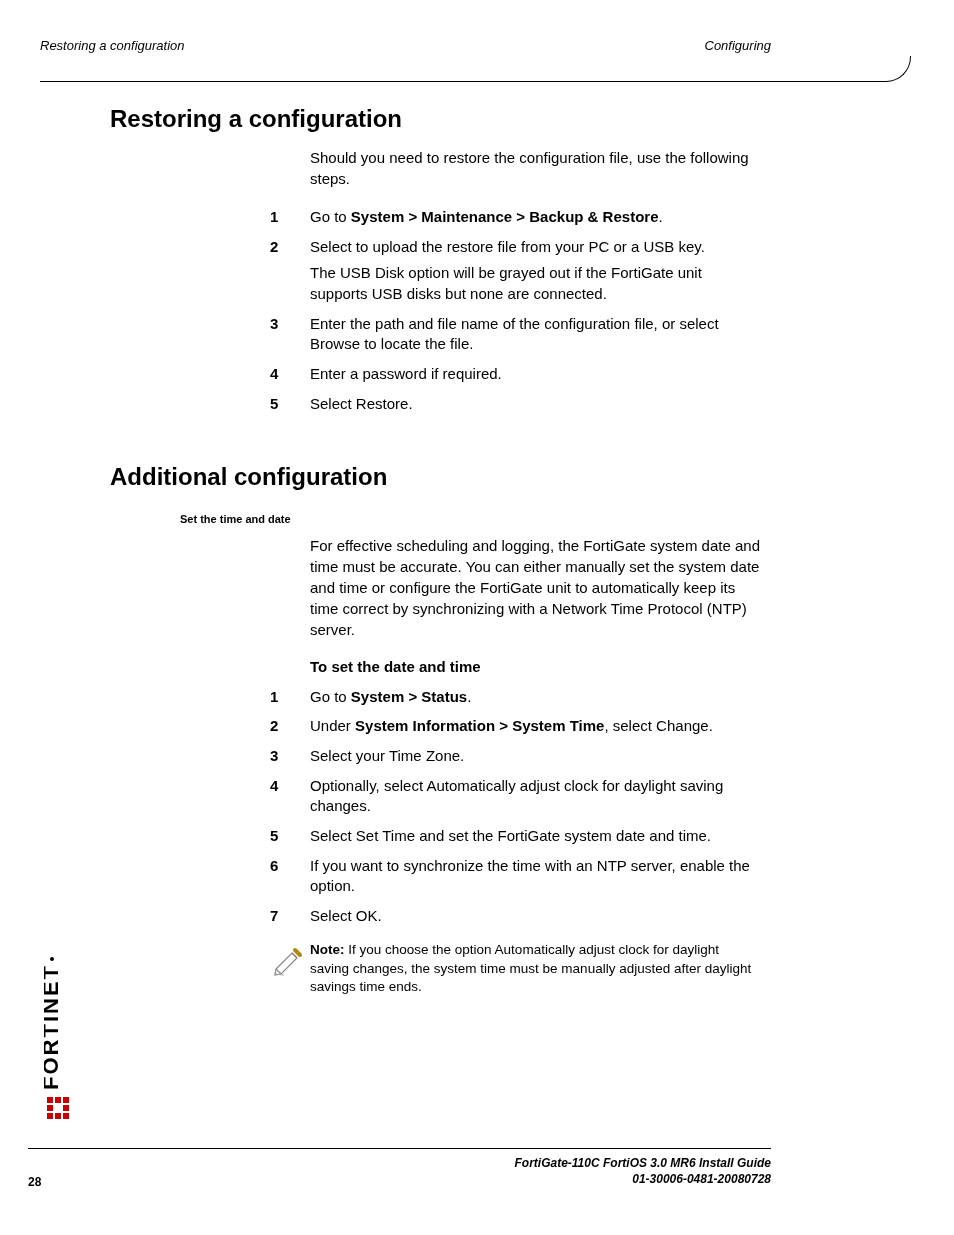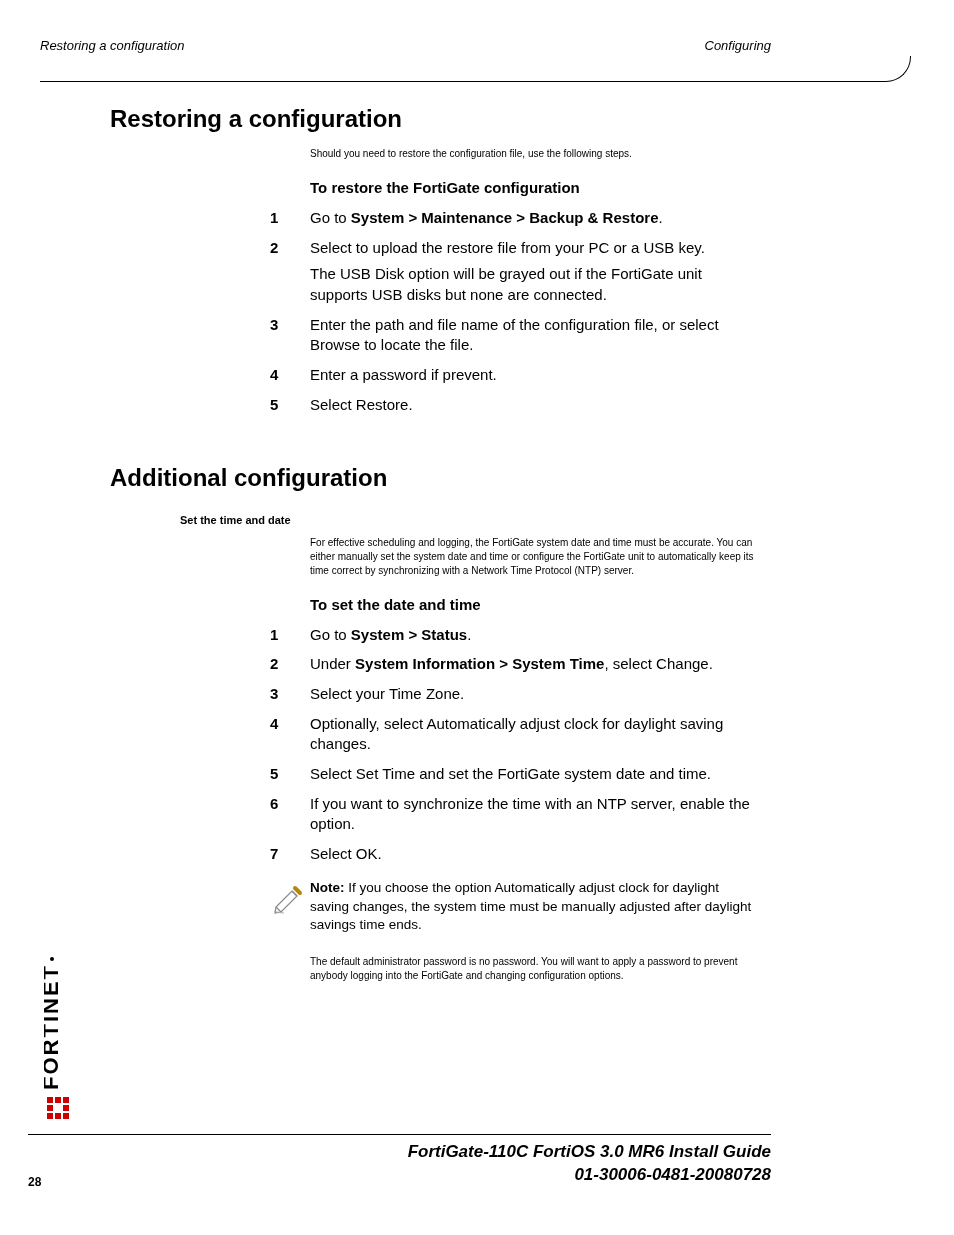--- a/index.html
+++ b/index.html
@@ -48,21 +48,21 @@
     font-weight: bold;
     margin: 0 0 14px 0;
   }
   h2 {
     font-size: 11px;
     font-weight: bold;
     margin: 22px 0 10px 70px;
   }
   .intro {
     margin-left: 200px;
-    font-size: 10px;
+    font-size: 15px;
     line-height: 1.4;
     margin-bottom: 18px;
   }
   .subhead {
     margin-left: 200px;
     font-size: 15px;
     font-weight: bold;
     margin-bottom: 12px;
   }
   ol.steps {
@@ -114,21 +114,21 @@
     bottom: 48px;
   }
   .footer-rule {
     border-top: 1px solid #000;
     margin-bottom: 6px;
   }
   .footer-text {
     text-align: right;
     font-style: italic;
     font-weight: bold;
-    font-size: 17px;
+    font-size: 12px;
     line-height: 1.35;
   }
   .page-num {
     position: absolute;
     left: 0;
     bottom: -2px;
     font-weight: bold;
     font-size: 12px;
   }
   .side-logo {
@@ -149,31 +149,30 @@
     <span class="left">Restoring a configuration</span>
     <span class="right">Configuring</span>
   </div>
   <div class="header-rule"></div>
 
   <div class="content">
 
     <div class="sec1">
       <h1>Restoring a configuration</h1>
       <div class="intro">Should you need to restore the configuration file, use the following steps.</div>
-      <div class="subhead">To restore the FortiGate configuration</div>
       <ol class="steps">
         <li>
           <span>Go to </span><b>System &gt; Maintenance &gt; Backup &amp; Restore</b><span>.</span>
         </li>
         <li>
           <span>Select to upload the restore file from your PC or a USB key.</span>
           <div class="para">The USB Disk option will be grayed out if the FortiGate unit supports USB disks but none are connected.</div>
         </li>
         <li><span>Enter the path and file name of the configuration file, or select Browse to locate the file.</span></li>
-        <li><span>Enter a password if prevent.</span></li>
+        <li><span>Enter a password if required.</span></li>
         <li>
           <span>Select Restore.</span>
         </li>
       </ol>
     </div>
 
     <div>
       <h1>Additional configuration</h1>
 
       <h2>Set the time and date</h2>
@@ -201,21 +200,20 @@
             <path d="M6 26 L11 31" stroke="#888" stroke-width="1.2"></path>
             <path d="M25 7 L30 12" stroke="#b8860b" stroke-width="4" stroke-linecap="round"></path>
             <path d="M4 30 Q8 32 14 32" fill="none" stroke="#aaa" stroke-width="1"></path>
           </svg>
         </div>
         <div class="note-text">
           <b>Note:</b><span> If you choose the option Automatically adjust clock for daylight saving changes, the system time must be manually adjusted after daylight savings time ends.</span>
         </div>
       </div>
 
-      <div class="intro">The default administrator password is no password. You will want to apply a password to prevent anybody logging into the FortiGate and changing configuration options.</div>
     </div>
 
   </div>
 
   <div class="side-logo">
     <svg width="28" height="170" viewBox="0 0 28 170">
 
       <g transform="translate(3,142)">
         <rect x="0" y="0" width="6" height="6" fill="#c00"></rect>
         <rect x="8" y="0" width="6" height="6" fill="#c00"></rect>

